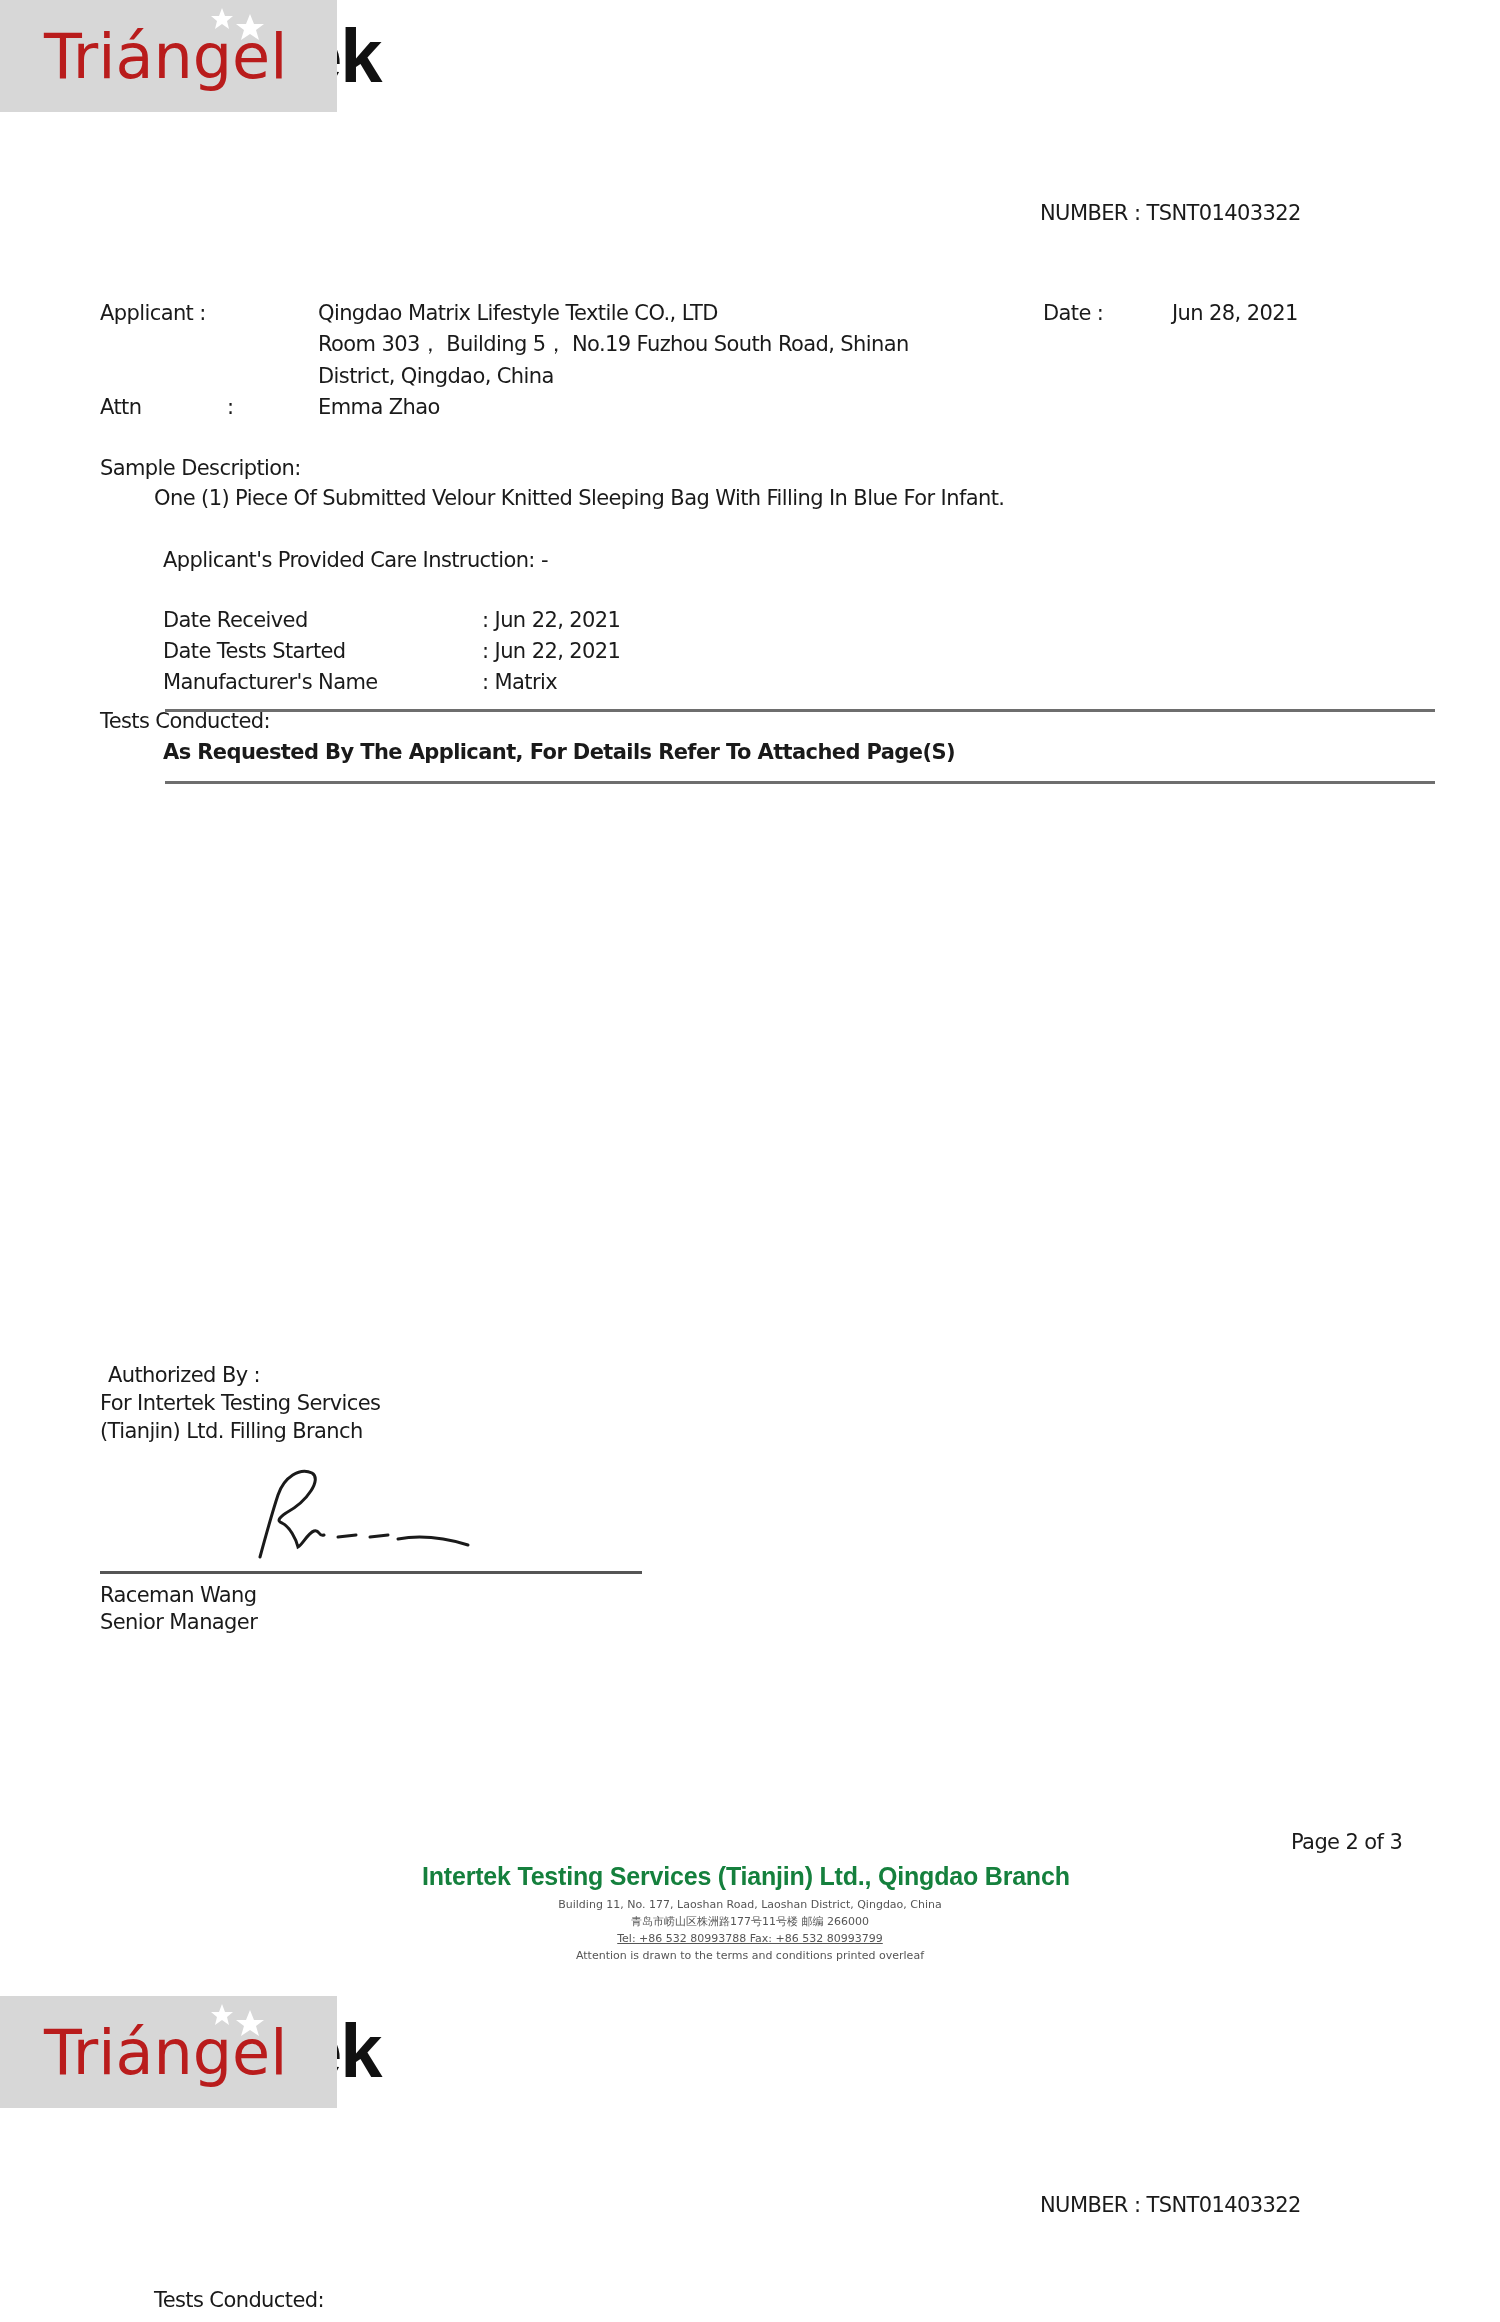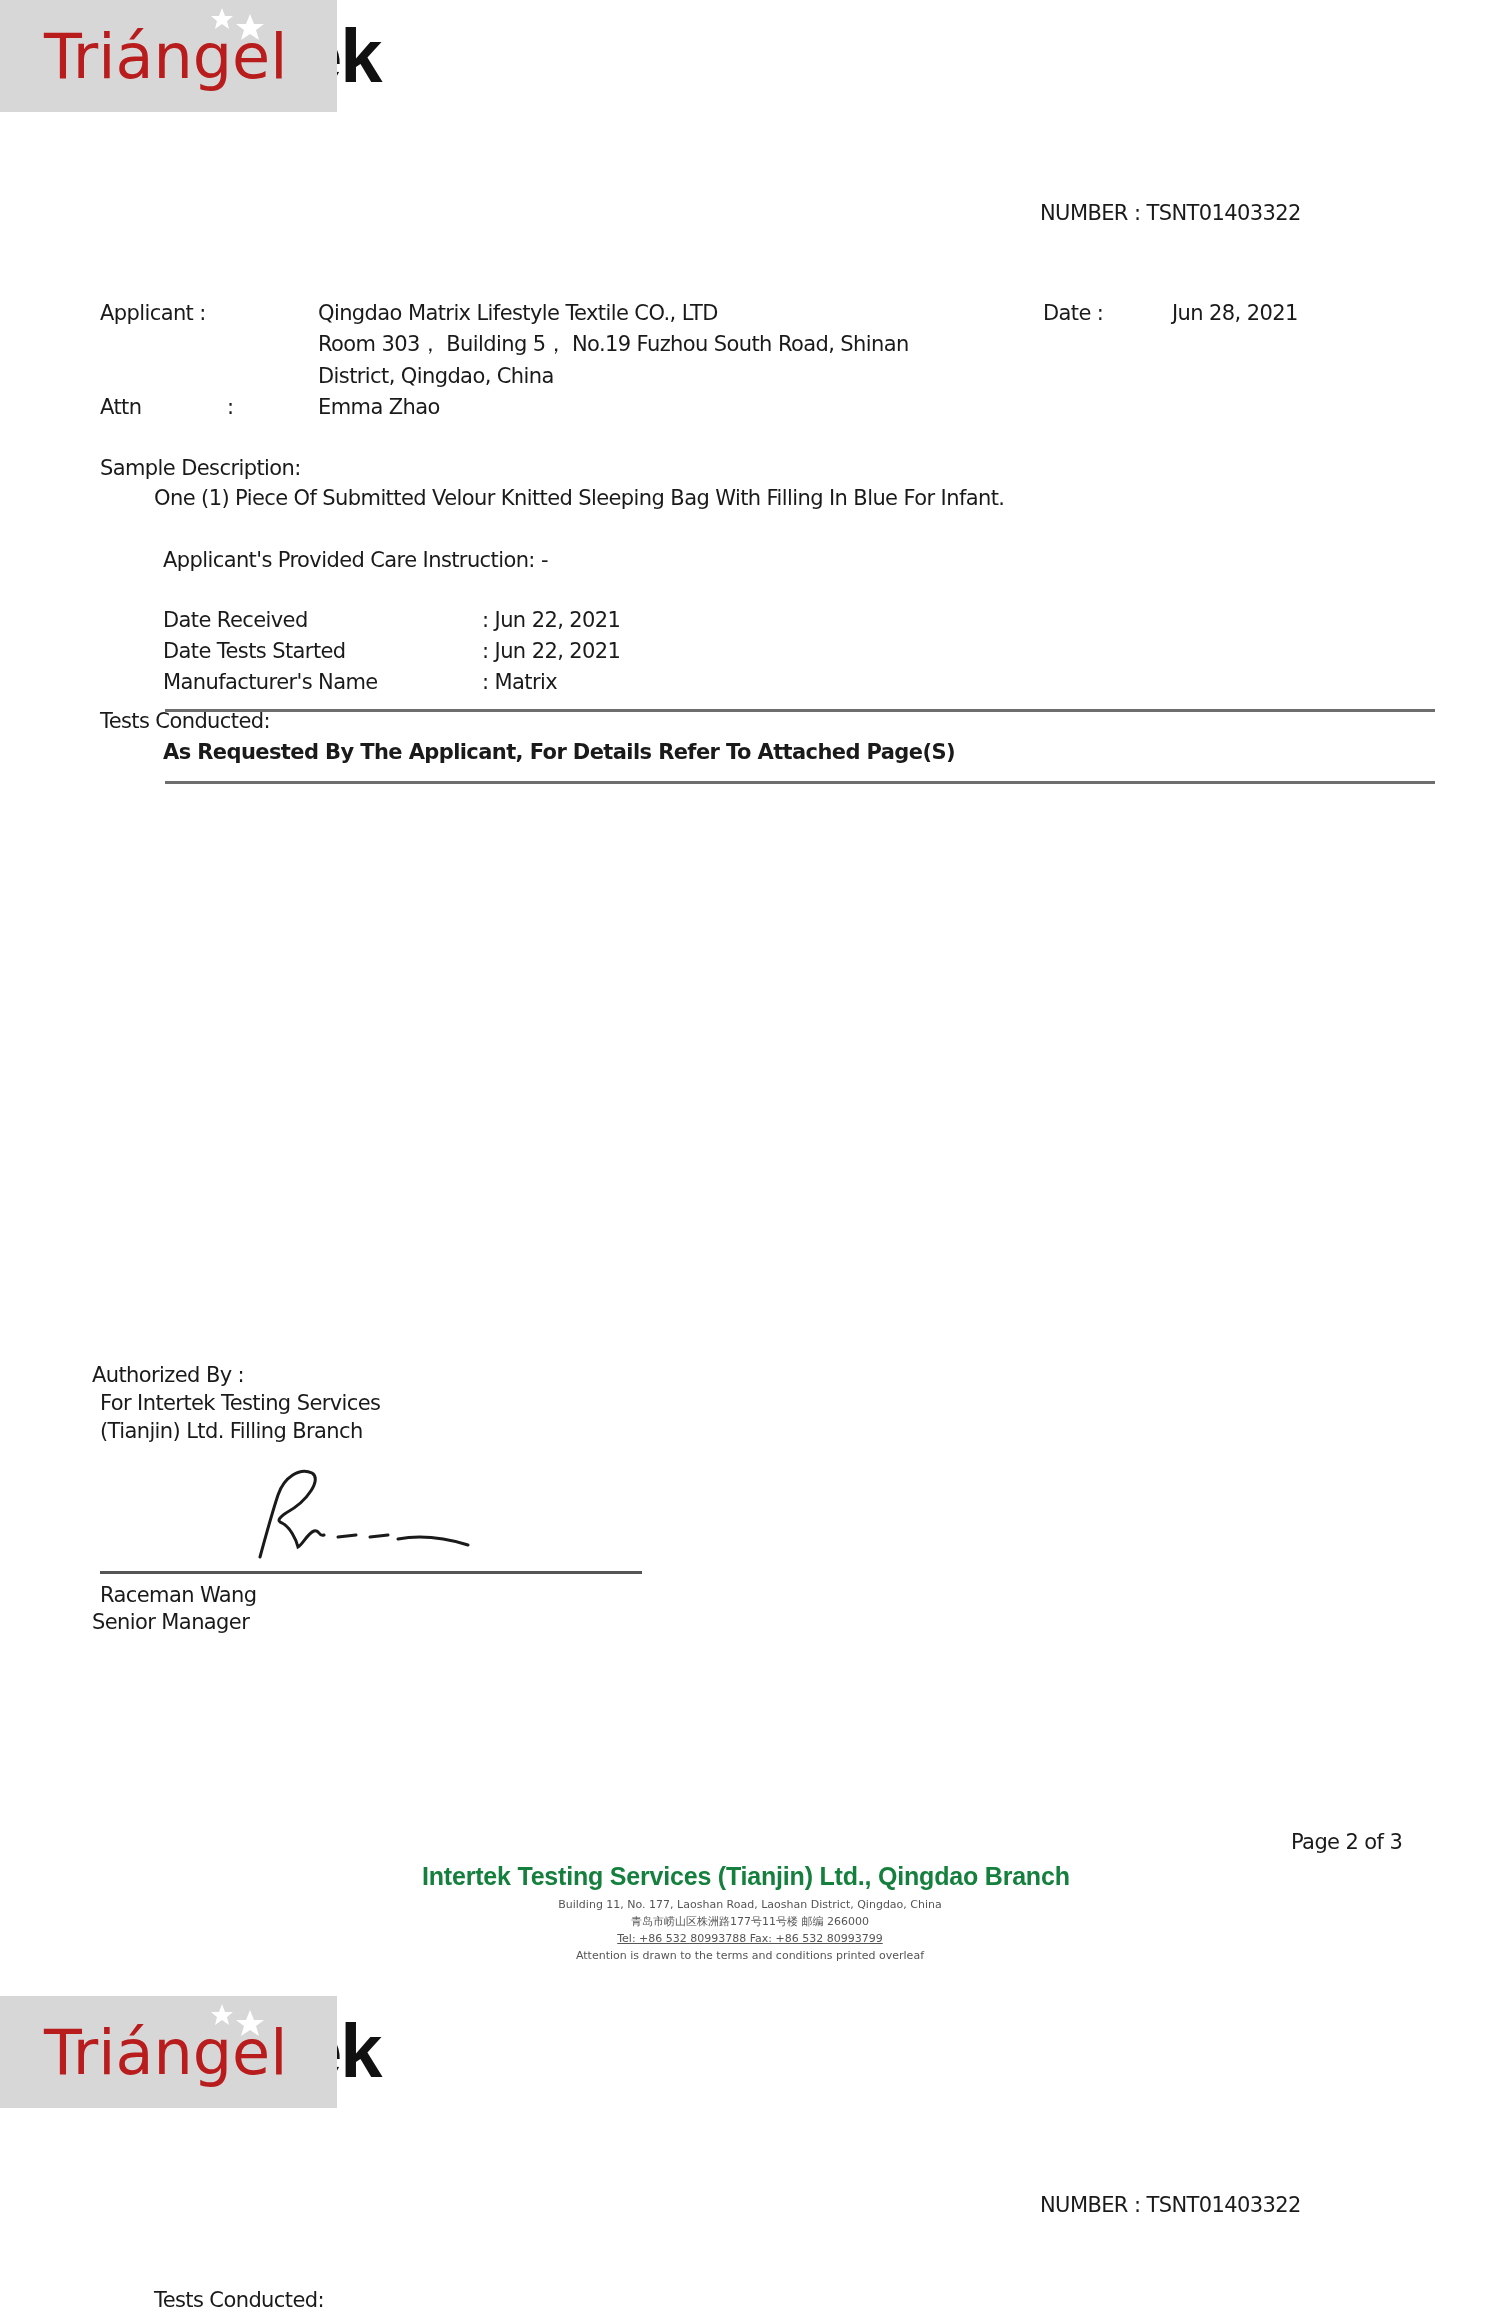--- a/index.html
+++ b/index.html
@@ -69,34 +69,34 @@
     <div class="abs txt" style="left:482px; top:667px;">: Matrix</div>
   </div>
 
   <div class="rule" style="left:165px; top:709px; width:1270px;"></div>
 
   <div class="abs txt" style="left:100px; top:706px;">Tests Conducted:</div>
   <div class="abs txt" style="left:163px; top:737px;font-weight:bold;">As Requested By The Applicant, For Details Refer To Attached Page(S)</div>
 
   <div class="rule" style="left:165px; top:781px; width:1270px;"></div>
 
-  <div class="abs txt" style="left:92px; top:1360px;">Authorized By :</div>
+  <div class="abs txt" style="left:108px; top:1360px;">Authorized By :</div>
   <div class="abs txt" style="left:100px; top:1388px;">For Intertek Testing Services</div>
   <div class="abs txt" style="left:100px; top:1416px;">(Tianjin) Ltd. Filling Branch</div>
 
   <svg class="abs" style="left:230px; top:1465px;" width="260" height="100" viewBox="0 0 260 100">
     <path d="M30,92 C36,70 42,48 48,30 C54,12 70,2 82,8 C92,14 78,36 56,48 C50,52 46,56 52,58 C60,62 66,74 68,82 C72,80 78,68 84,66 C90,64 88,72 94,70" fill="none" stroke="#1a1a1a" stroke-width="3" stroke-linecap="round"></path>
     <path d="M108,72 L126,70" fill="none" stroke="#1a1a1a" stroke-width="3" stroke-linecap="round"></path>
     <path d="M140,72 L158,70" fill="none" stroke="#1a1a1a" stroke-width="3" stroke-linecap="round"></path>
     <path d="M168,74 C190,70 212,72 238,80" fill="none" stroke="#1a1a1a" stroke-width="3" stroke-linecap="round"></path>
   </svg>
 
   <div class="sig-rule" style="left:100px; top:1571px; width:542px;"></div>
   <div class="abs txt" style="left:100px; top:1580px;">Raceman Wang</div>
-  <div class="abs txt" style="left:92px; top:1607px;">Senior Manager</div>
+  <div class="abs txt" style="left:100px; top:1607px;">Senior Manager</div>
 
   <div class="abs txt" style="left:1291px; top:1827px;">Page 2 of 3</div>
 
   <div class="abs footer-title" style="left:422px; top:1862px;">Intertek Testing Services (Tianjin) Ltd., Qingdao Branch</div>
   <div class="abs footer-line" style="left:400px; top:1897px;">Building 11, No. 177, Laoshan Road, Laoshan District, Qingdao, China</div>
   <div class="abs footer-line" style="left:400px; top:1914px;">青岛市崂山区株洲路177号11号楼   邮编 266000</div>
   <div class="abs footer-line" style="left:400px; top:1931px;text-decoration:underline;">Tel: +86 532 80993788    Fax: +86 532 80993799</div>
   <div class="abs footer-line" style="left:400px; top:1948px;">Attention is drawn to the terms and conditions printed overleaf</div>
 </div>
 

